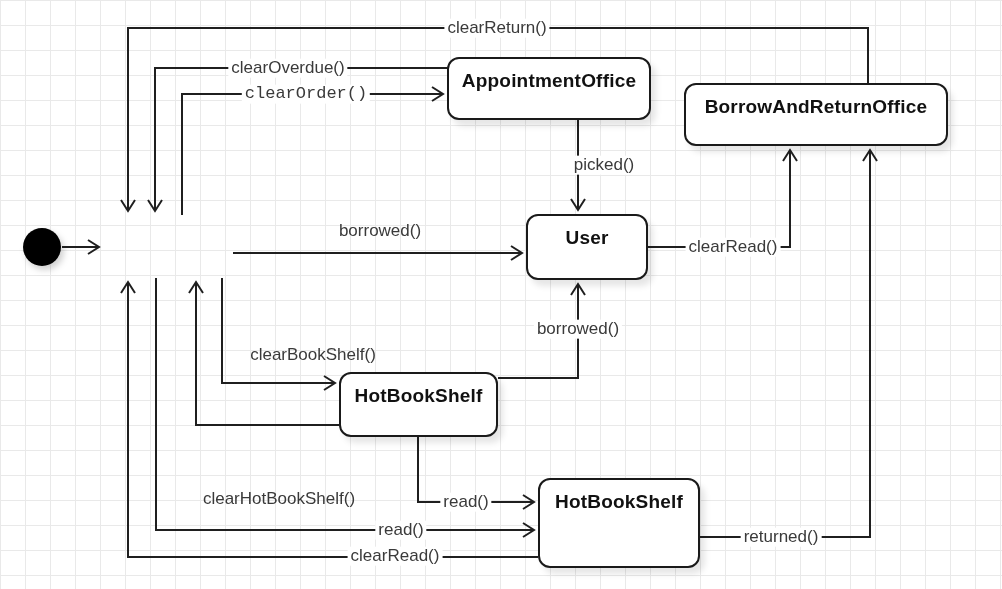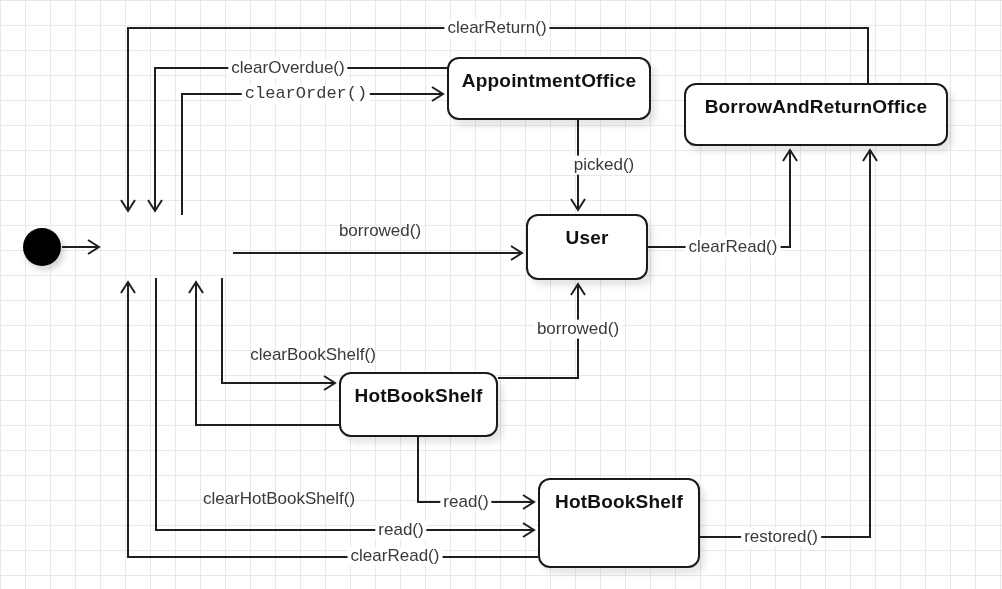--- a/index.html
+++ b/index.html
@@ -128,15 +128,15 @@
   <div class="edge-label" style="left:313px;top:355px;">clearBookShelf()</div>
 
   <div class="edge-label" style="left:279px;top:455px;margin-top:44px;">clearHotBookShelf()</div>
 
   <div class="edge-label inline" style="left:466px;top:502px;">read()</div>
 
   <div class="edge-label inline" style="left:401px;top:530px;">read()</div>
 
   <div class="edge-label inline" style="left:395px;top:556px;">clearRead()</div>
 
-  <div class="edge-label inline" style="left:781px;top:537px;">restored()</div>
+  <div class="edge-label inline" style="left:781px;top:537px;">returned()</div>
 
 </div>
 
 </body></html>

